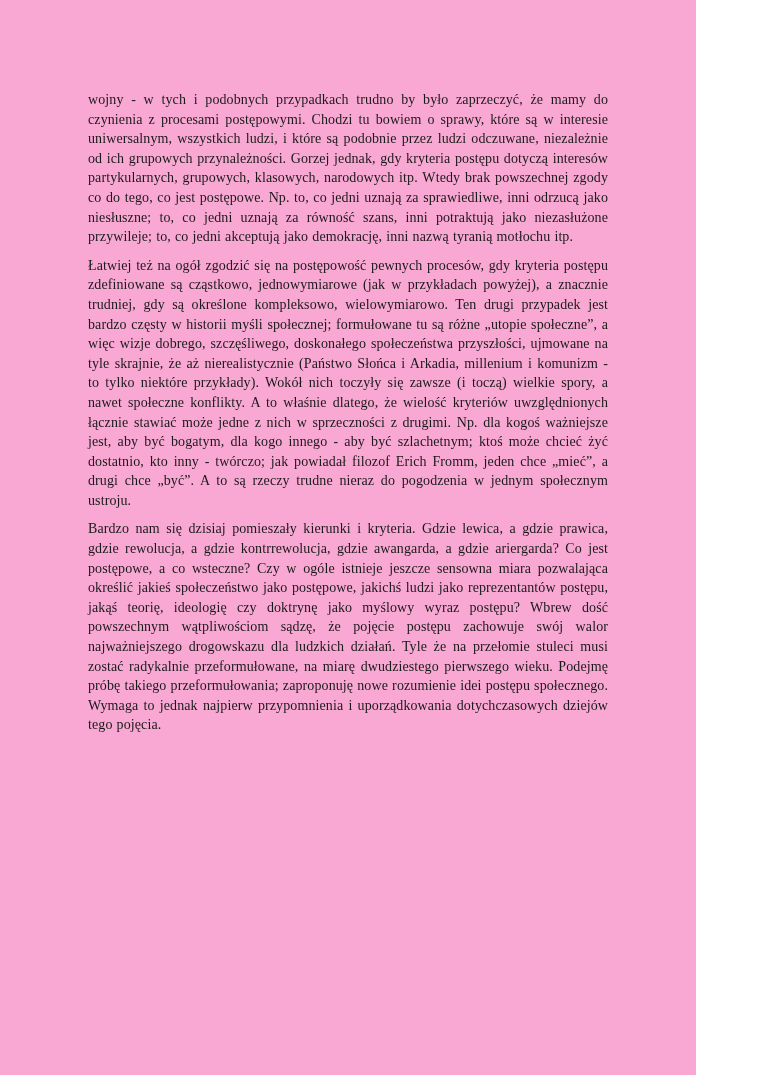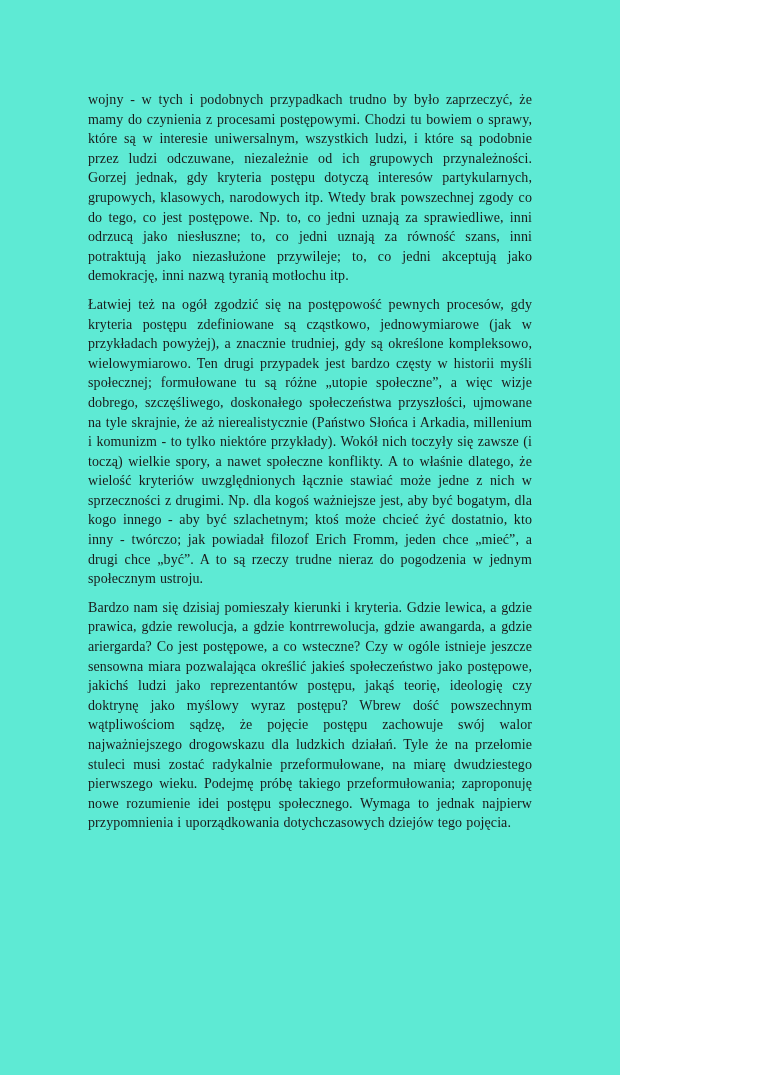--- a/index.html
+++ b/index.html
@@ -9,24 +9,24 @@
     }
     body {
       width: 760px;
       height: 1075px;
       overflow: hidden;
       font-family: "Liberation Serif", "DejaVu Serif", serif;
       color: #1a1a1a;
     }
     .page {
       box-sizing: border-box;
-      width: 620px;
+      width: 696px;
       height: 1075px;
       padding: 90px 88px 60px 88px;
-      background: #5eead4;
+      background: #f9a8d4;
     }
     .para {
       margin: 0 0 9px 0;
       font-size: 14px;
       line-height: 19.6px;
       text-align: justify;
       text-justify: inter-word;
       letter-spacing: 0.1px;
       word-spacing: 0.5px;
     }

